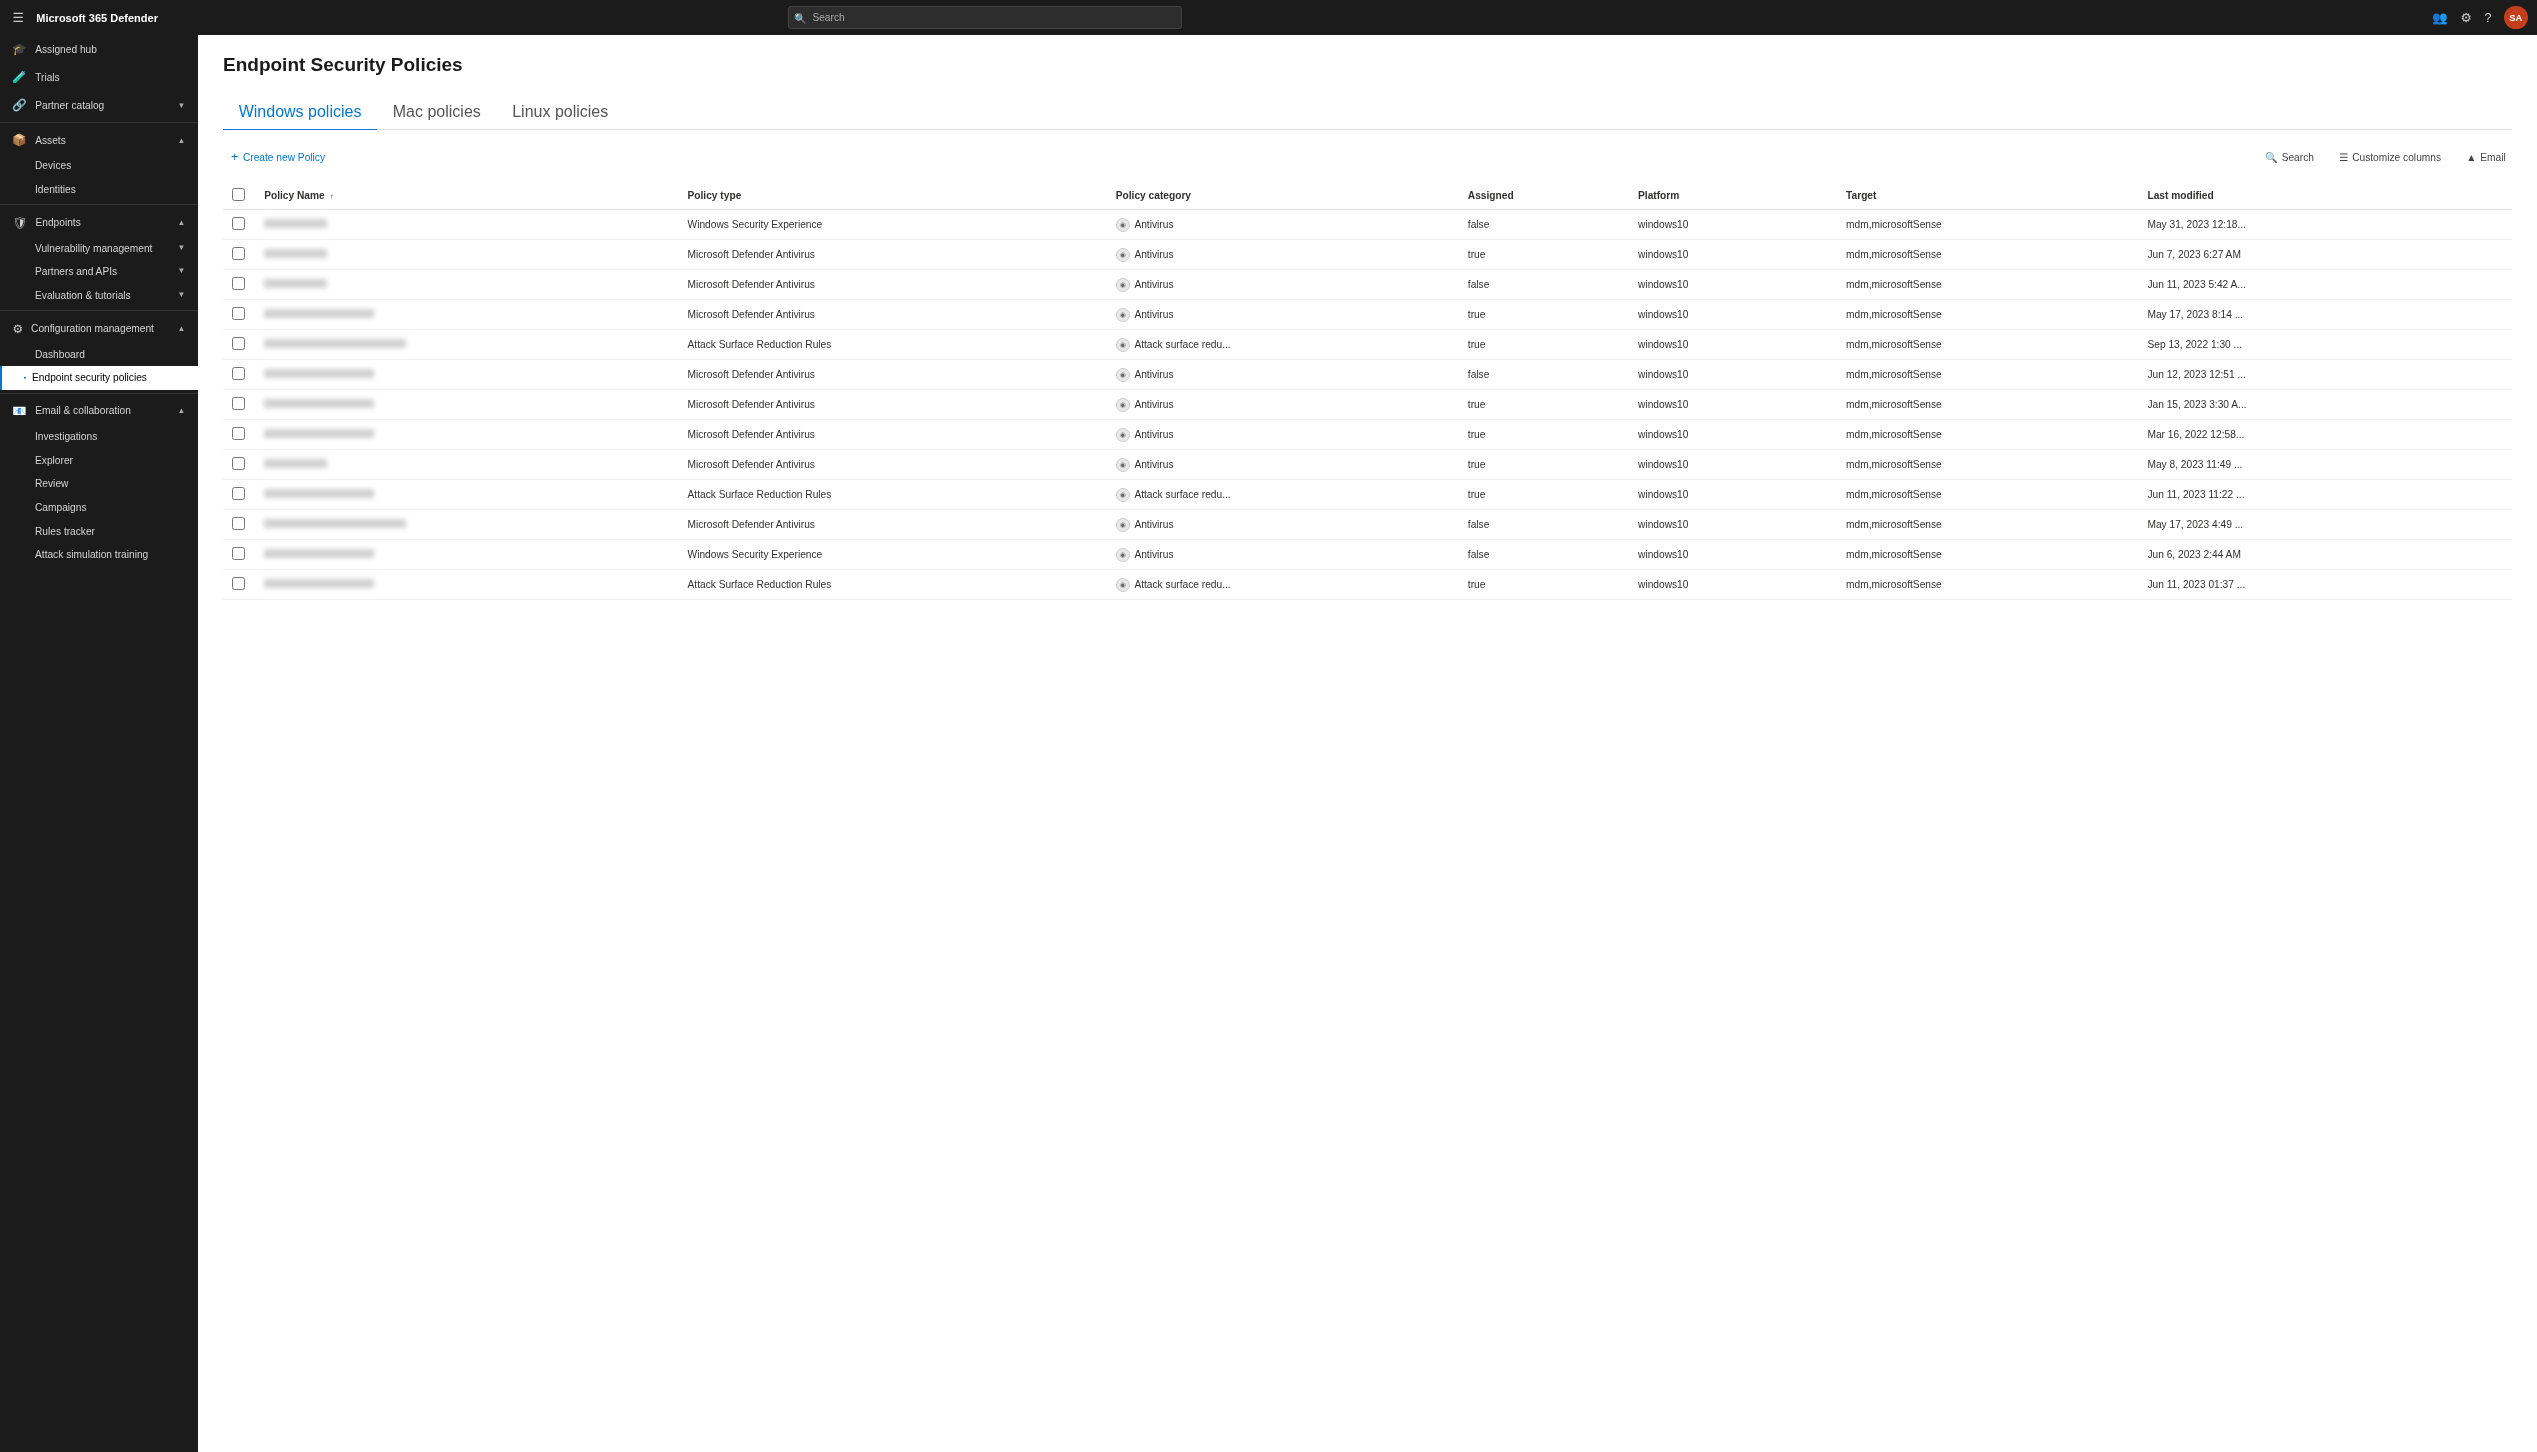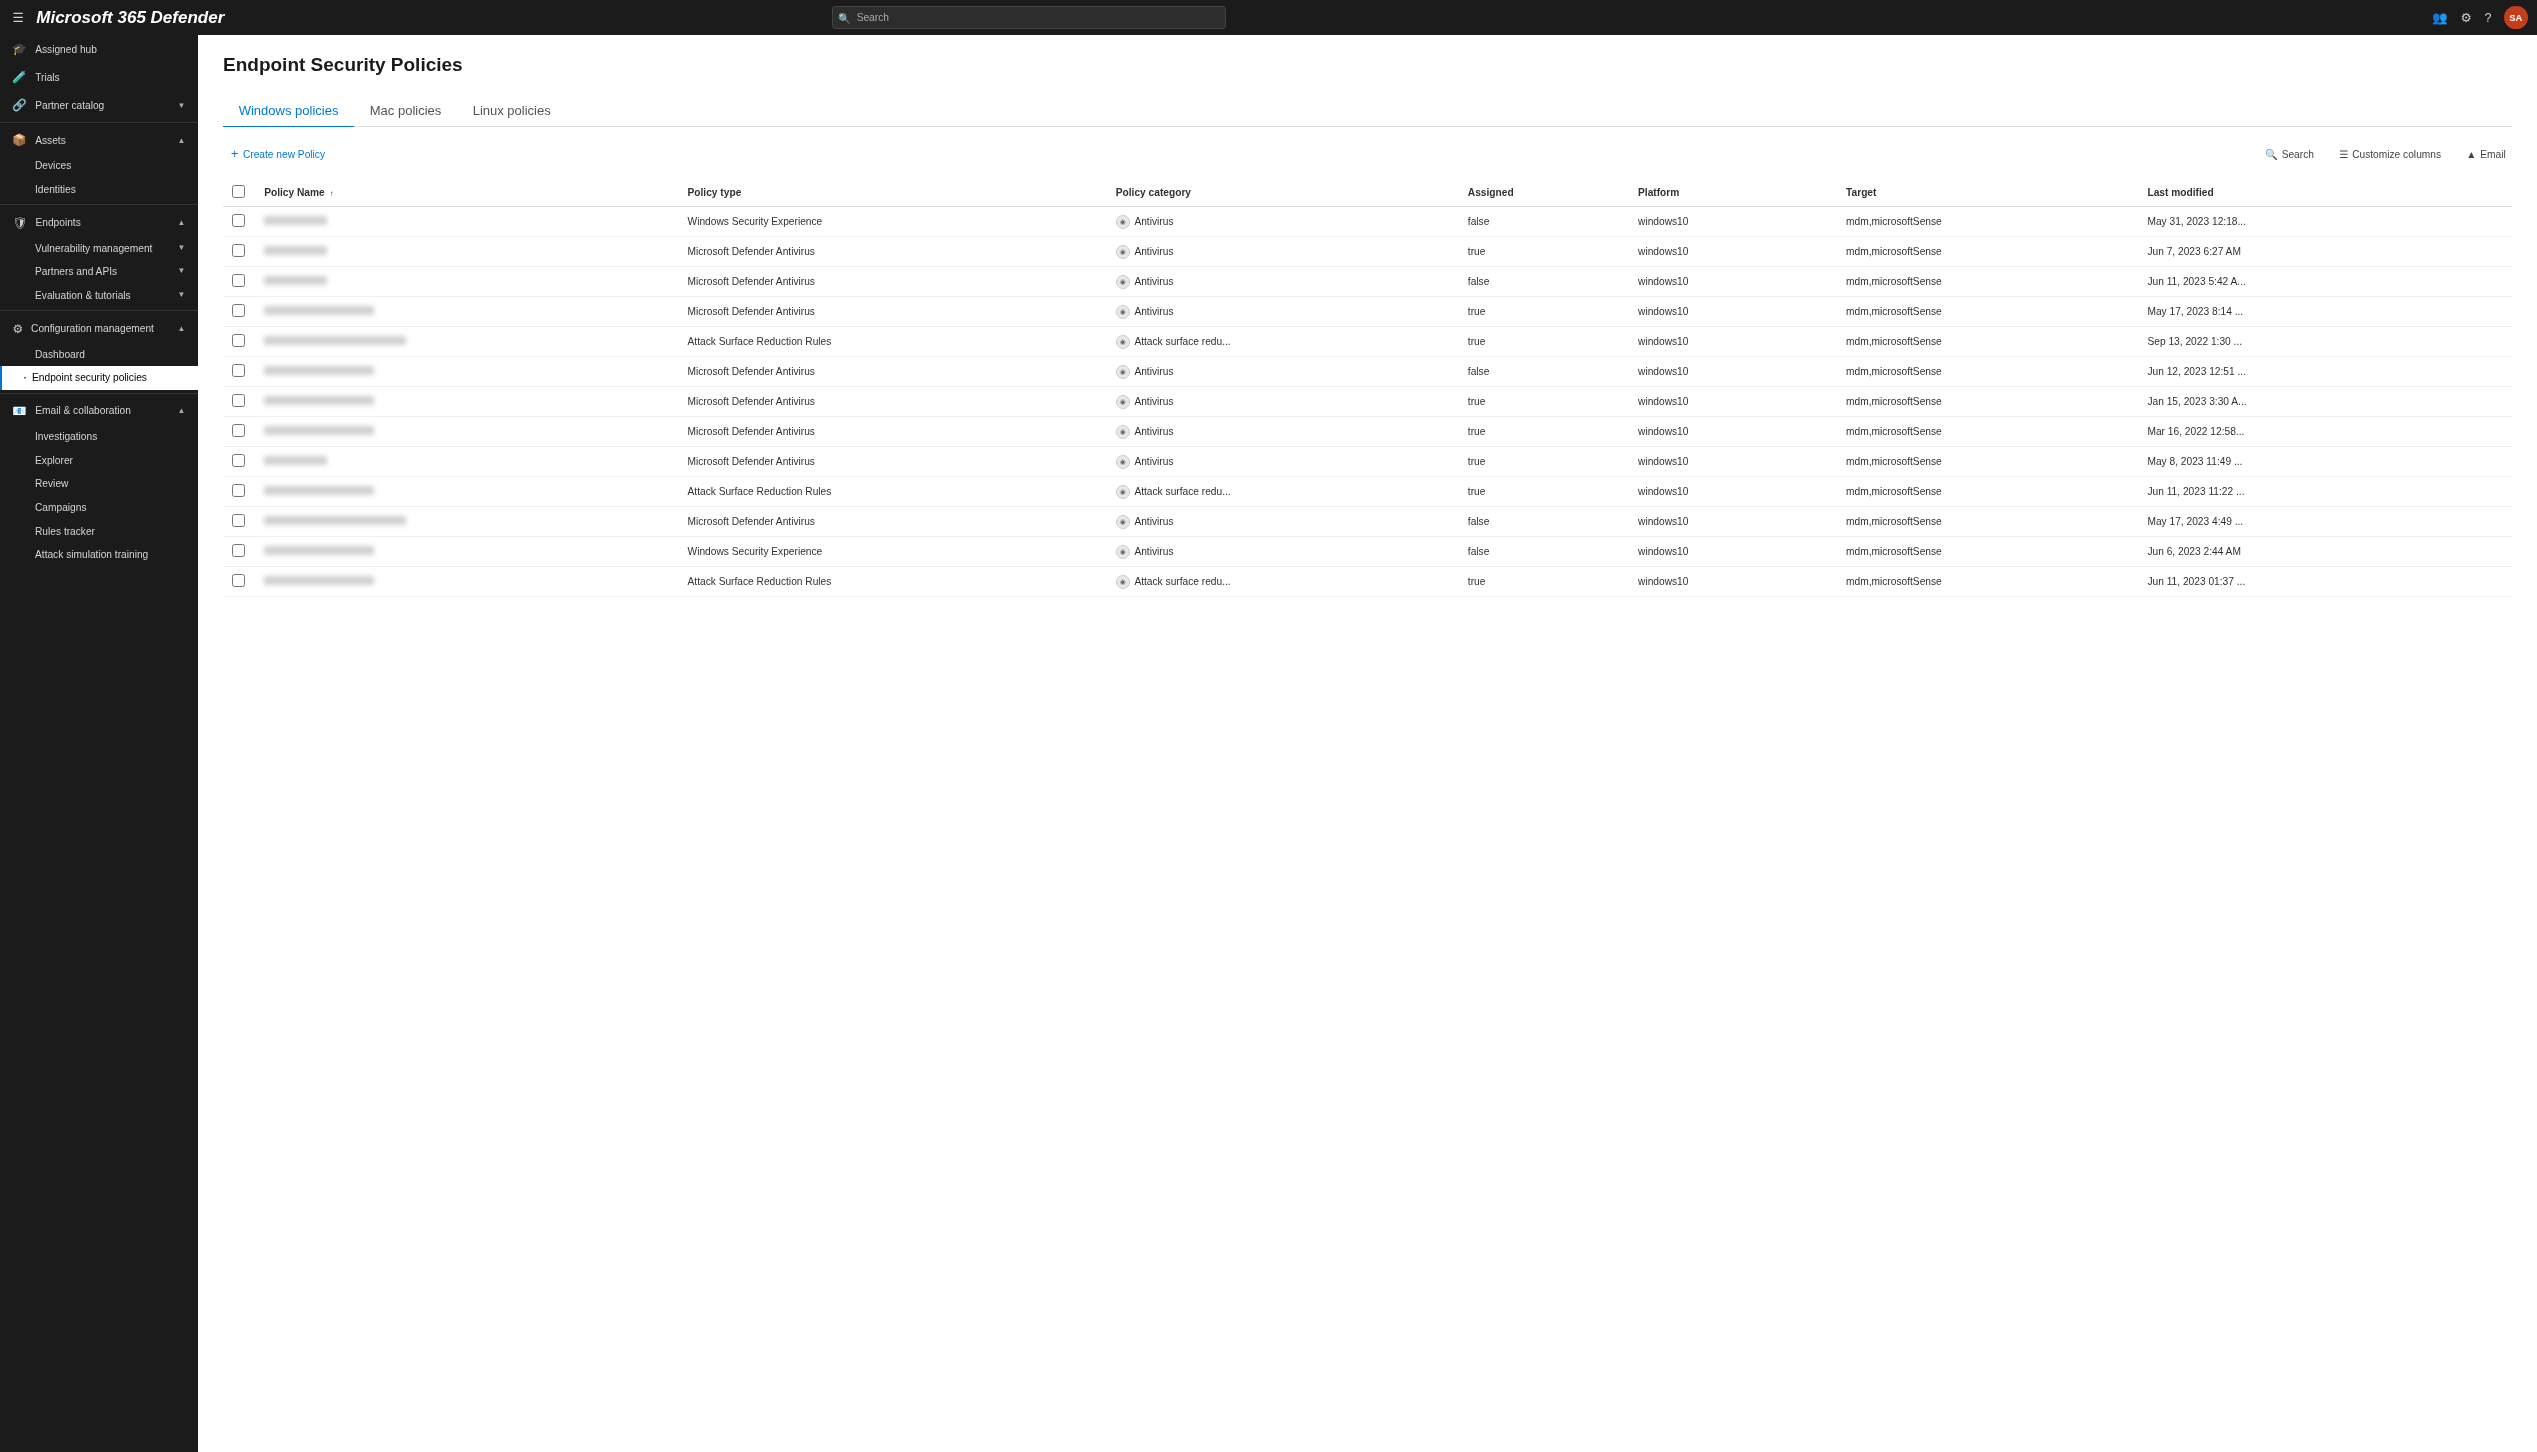--- a/index.html
+++ b/index.html
@@ -17,25 +17,24 @@
       flex-shrink: 0;
       z-index: 100;
     }
     .topbar-hamburger {
       cursor: pointer;
       font-size: 12.6px;
       color: #ccc;
       padding: 3.1px;
     }
     .topbar-brand {
-      font-size: 17px;
+      font-size: 11px;
       font-weight: 600;
       color: #fff;
       white-space: nowrap;
-      font-style: italic;
     }
     .topbar-search {
       flex: 1;
       max-width: 394px;
       margin: 0 auto;
       position: relative;
     }
     .topbar-search input {
       width: 100%;
       height: 23.6px;
@@ -156,21 +155,21 @@
 
     
     .tabs {
       display: flex;
       gap: 0;
       border-bottom: 0.8px solid #e0e0e0;
       margin-bottom: 15.7px;
     }
     .tab {
       padding: 7.9px 15.7px;
-      font-size: 13px;
+      font-size: 16px;
       cursor: pointer;
       color: #555;
       border-bottom: 1.6px solid transparent;
       margin-bottom: -0.8px;
     }
     .tab.active {
       color: #0078d4;
       border-bottom: 1.6px solid #0078d4;
       font-weight: 500;
     }

